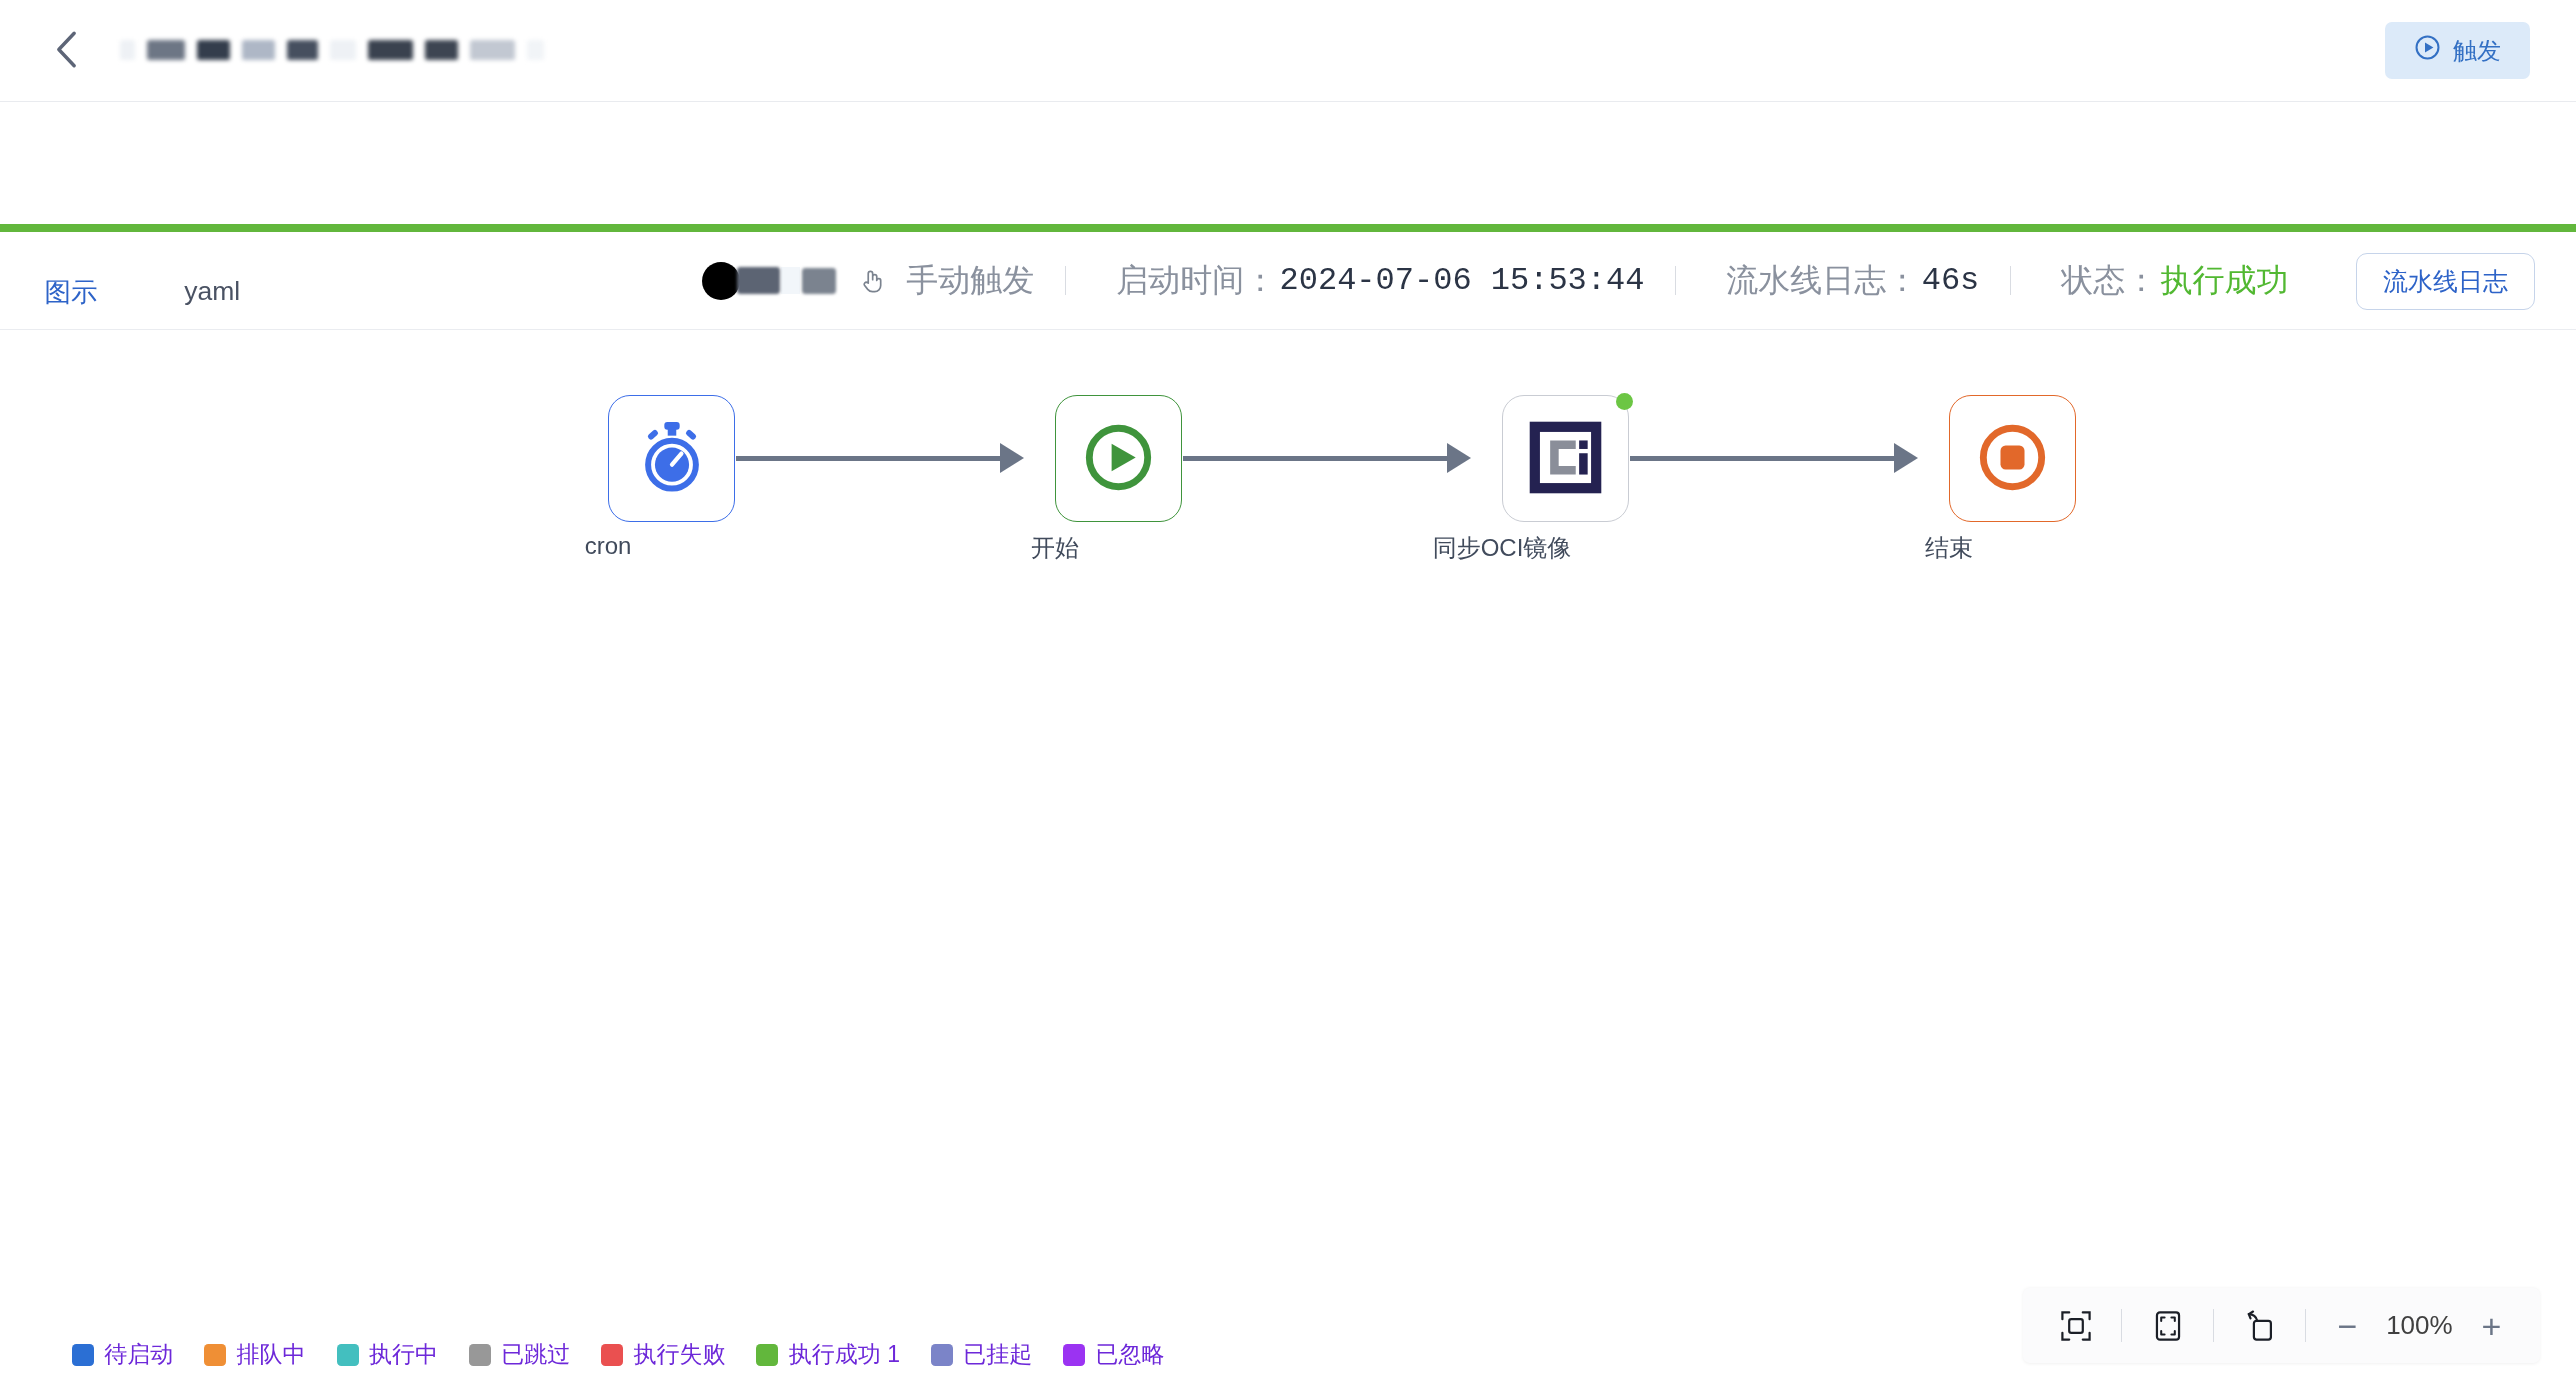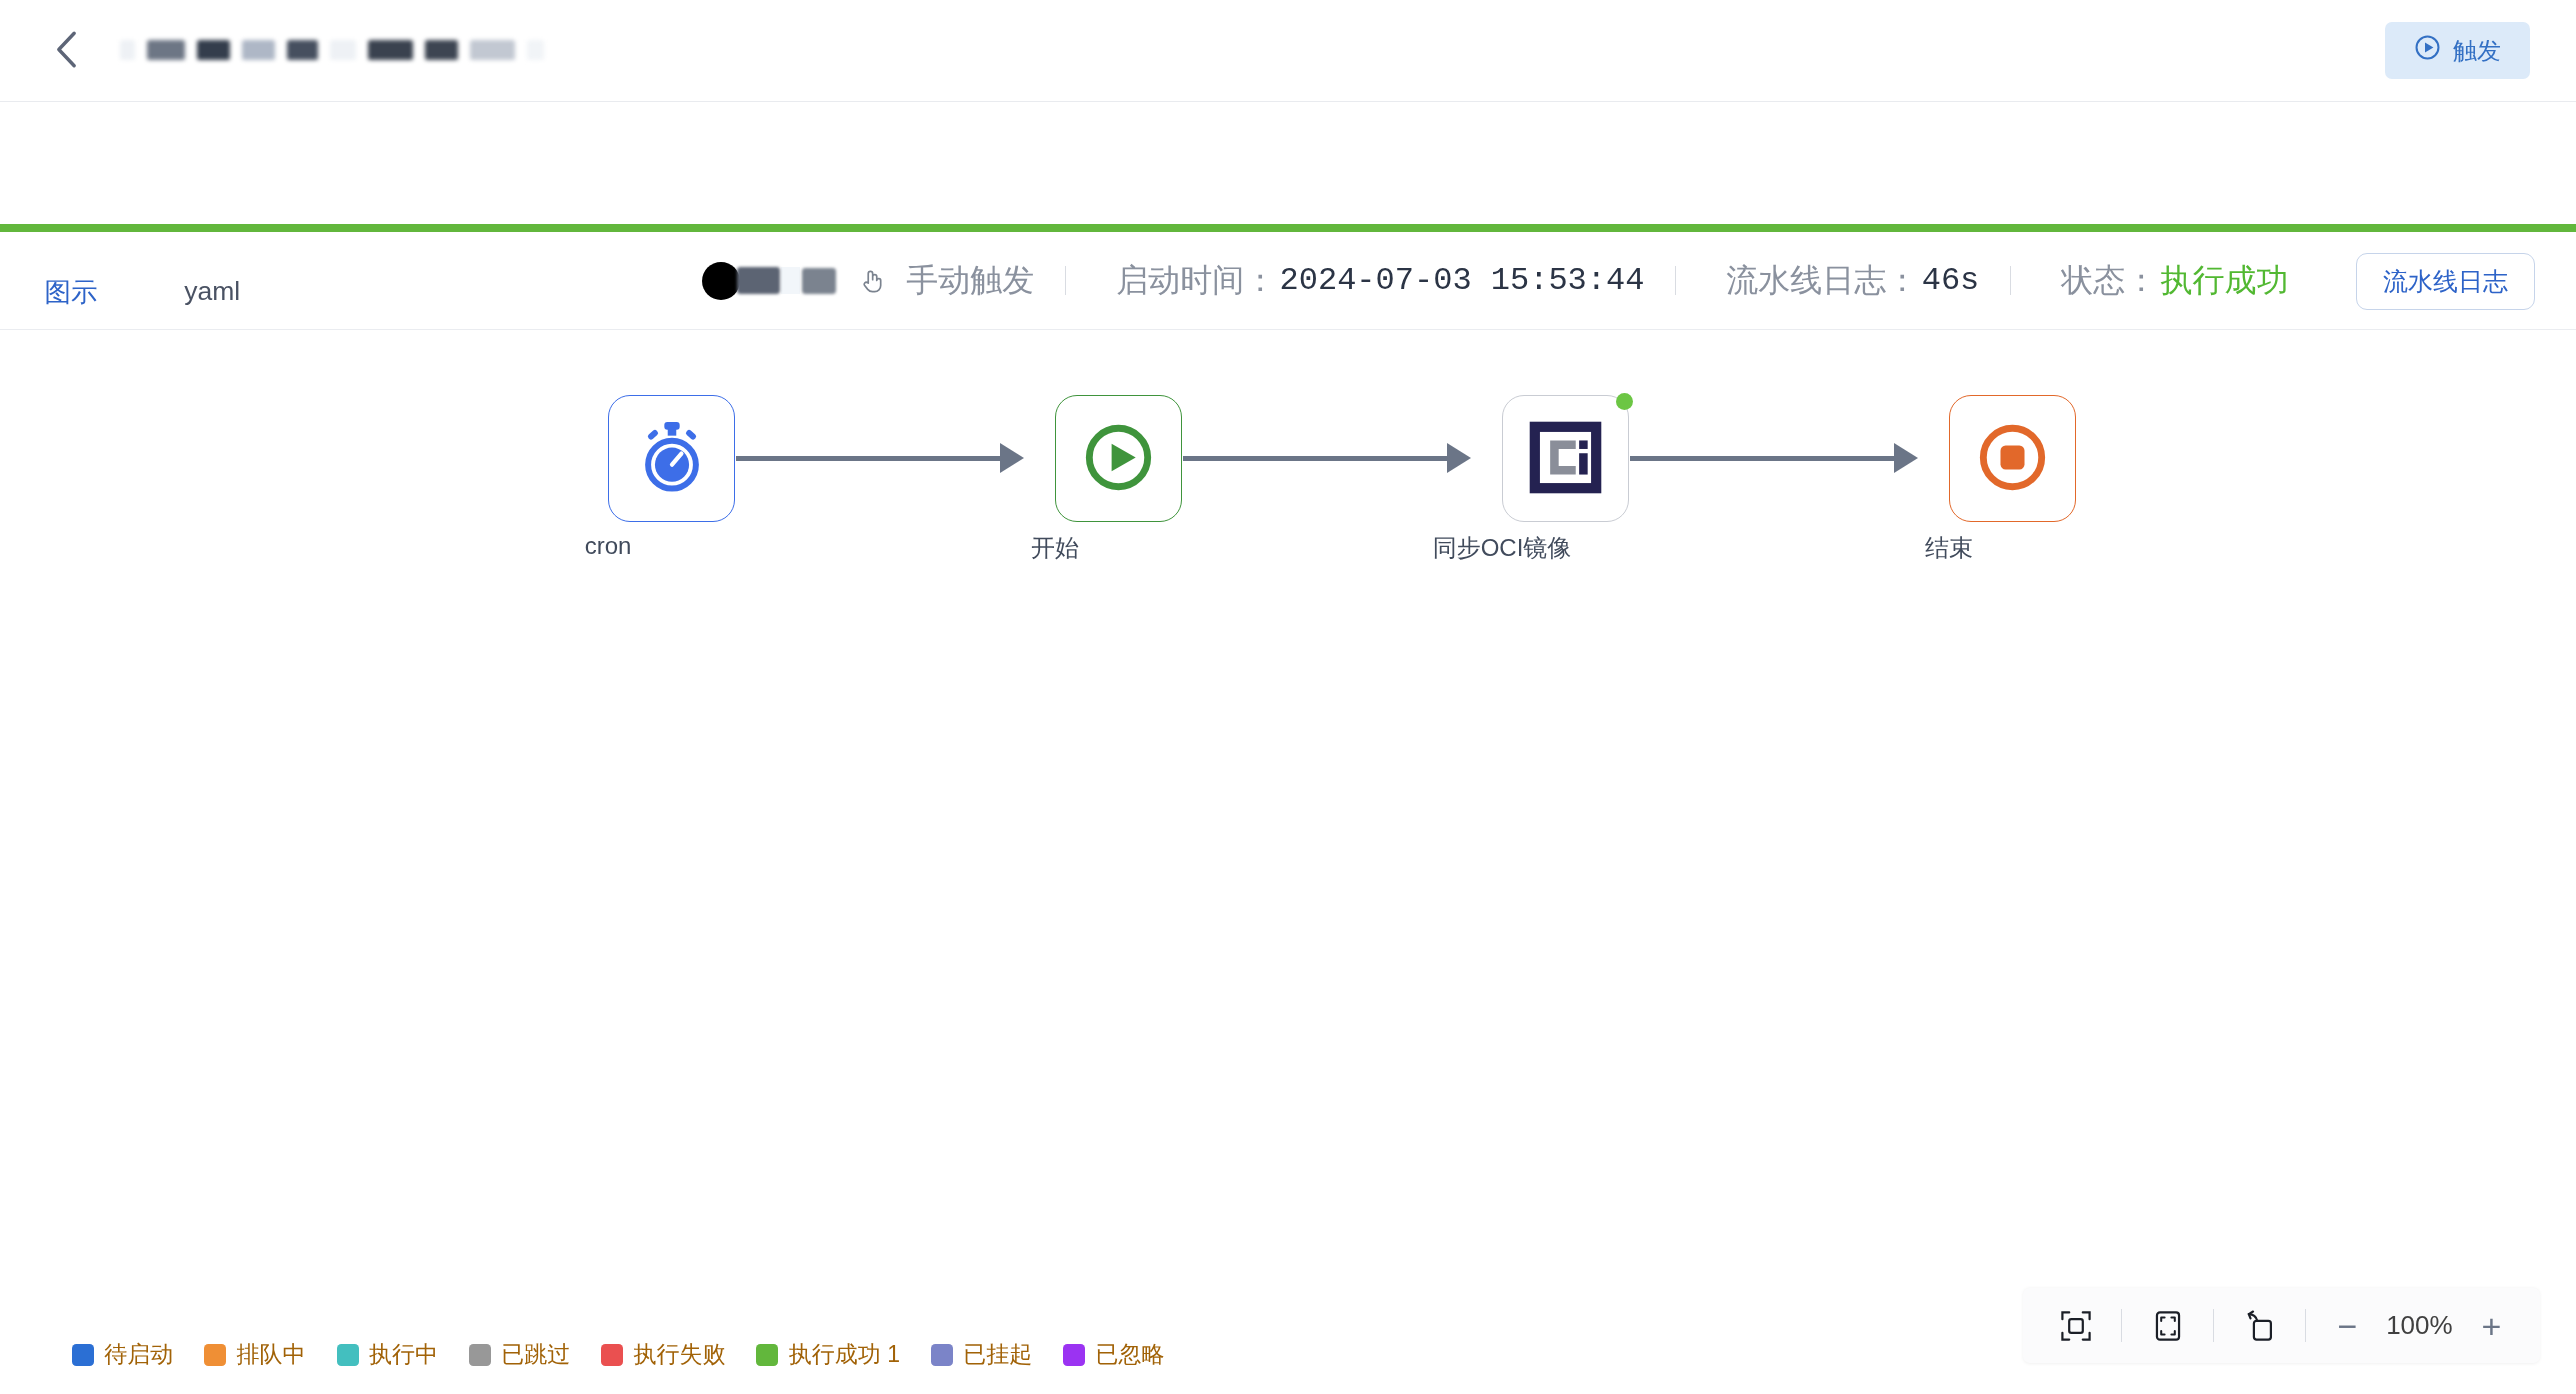--- a/index.html
+++ b/index.html
@@ -266,21 +266,21 @@
   }
 
   
   .legend {
     position: absolute;
     left: 72px; bottom: 24px;
     display: flex;
     align-items: center;
     gap: 31px;
     font-size: 23px;
-    color: #a16207;
+    color: #6d28d9;
   }
   .legend-item { display: flex; align-items: center; gap: 10.3px; white-space: nowrap; }
   .legend-swatch {
     width: 22px; height: 22px;
     border-radius: 4.3px;
     flex: none;
   }
 
   
   .zoombar {
@@ -396,21 +396,21 @@
       </svg>
     </span>
     <span class="meta-item">
       <span class="meta-label">手动触发</span>
     </span>
 
     <span class="divider"></span>
 
     <span class="meta-item">
       <span class="meta-label">启动时间：</span>
-      <span class="meta-value">2024-07-03 15:53:44</span>
+      <span class="meta-value">2024-07-06 15:53:44</span>
     </span>
 
     <span class="divider"></span>
 
     <span class="meta-item">
       <span class="meta-label">流水线日志：</span>
       <span class="meta-value">46s</span>
     </span>
 
     <span class="divider"></span>

